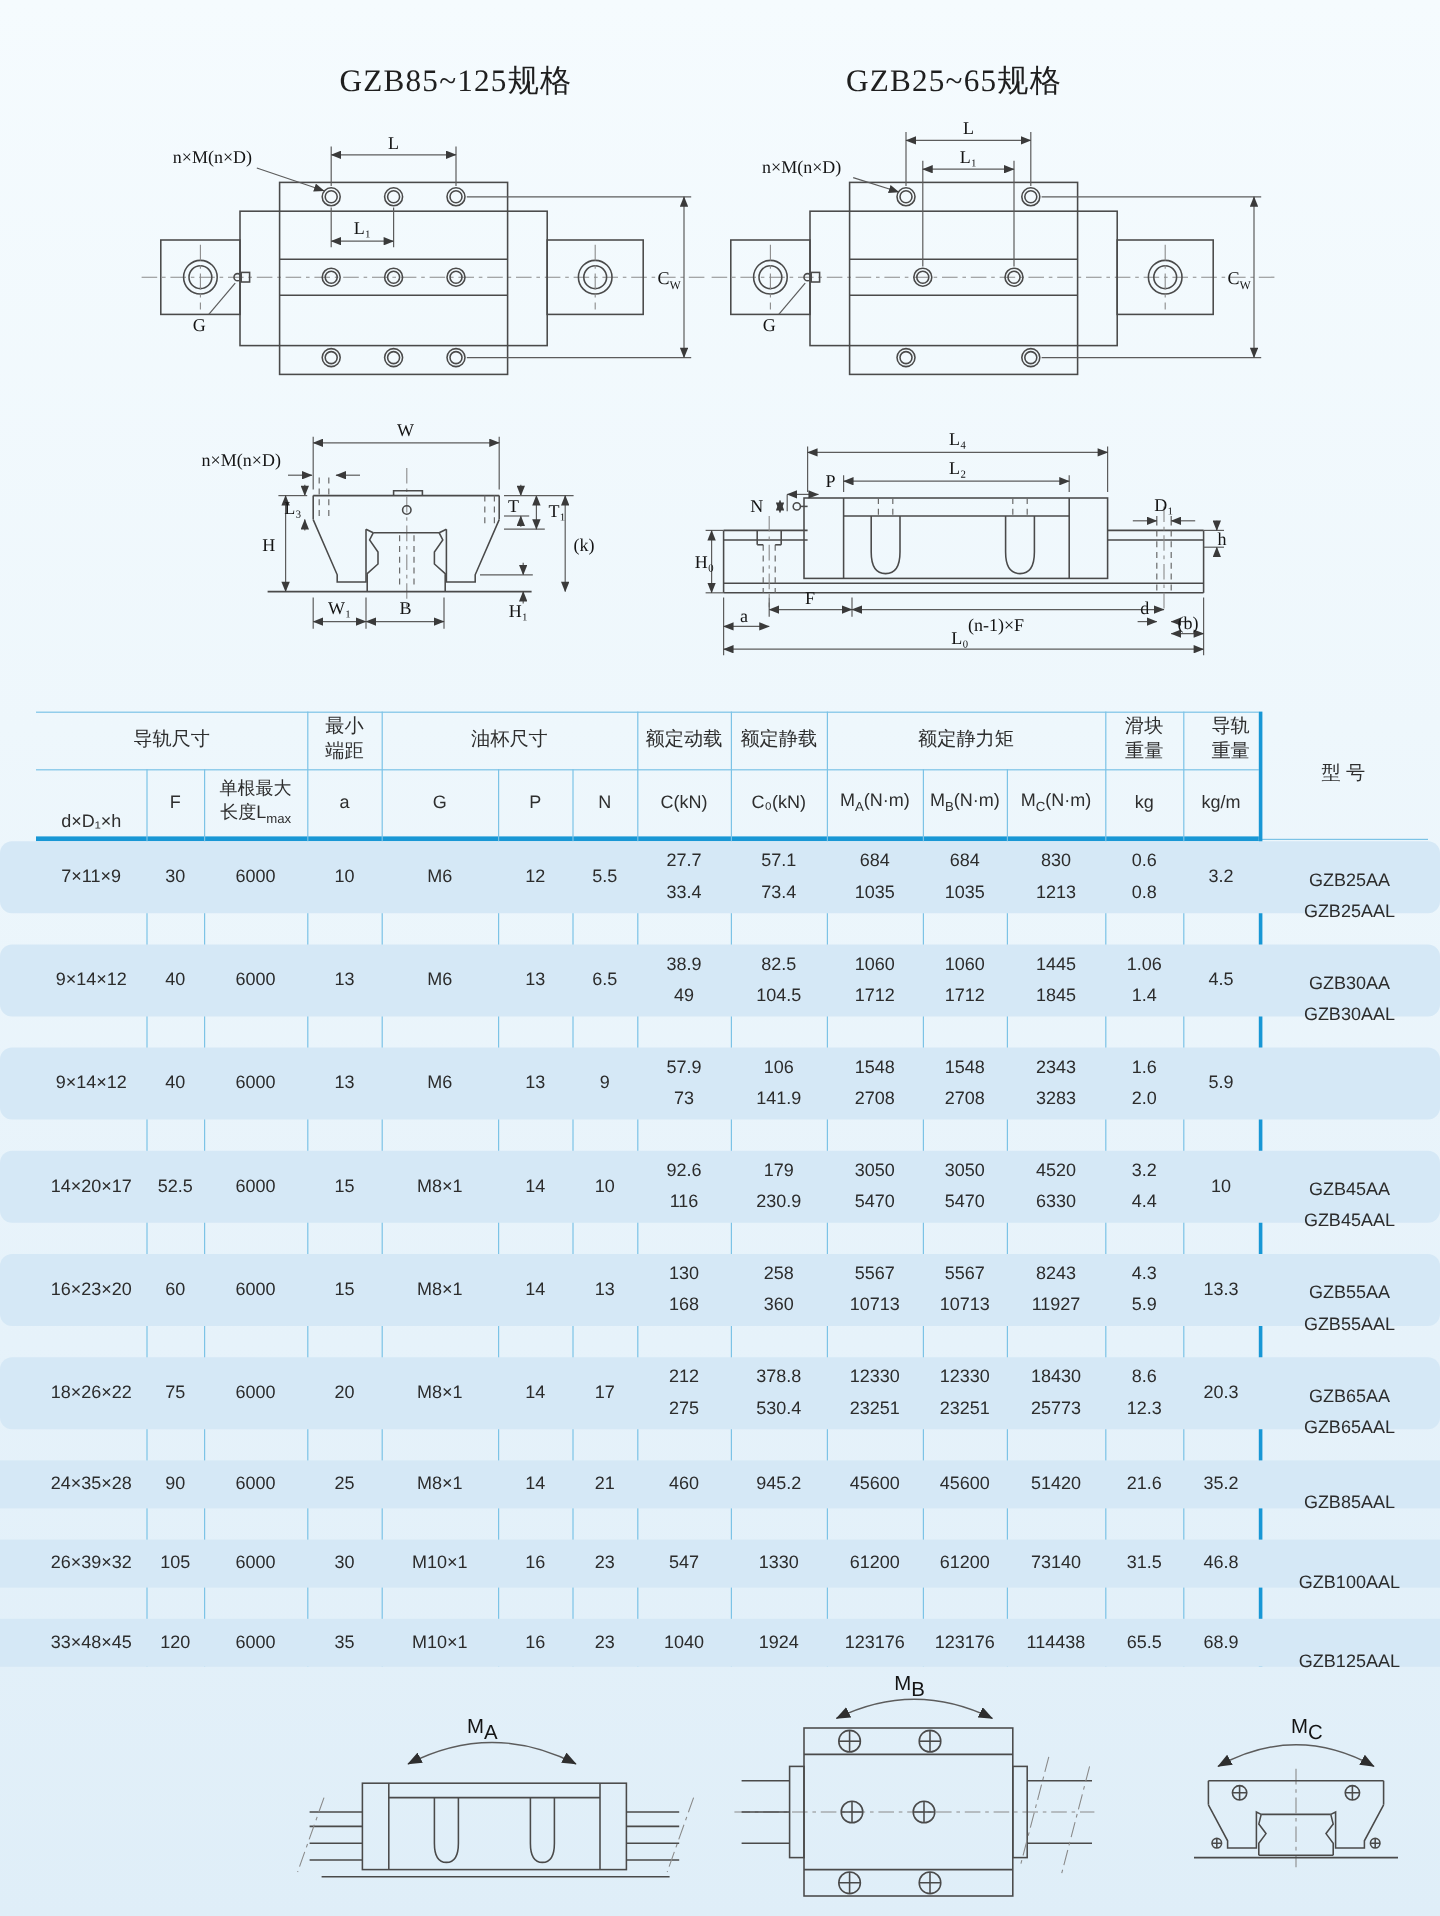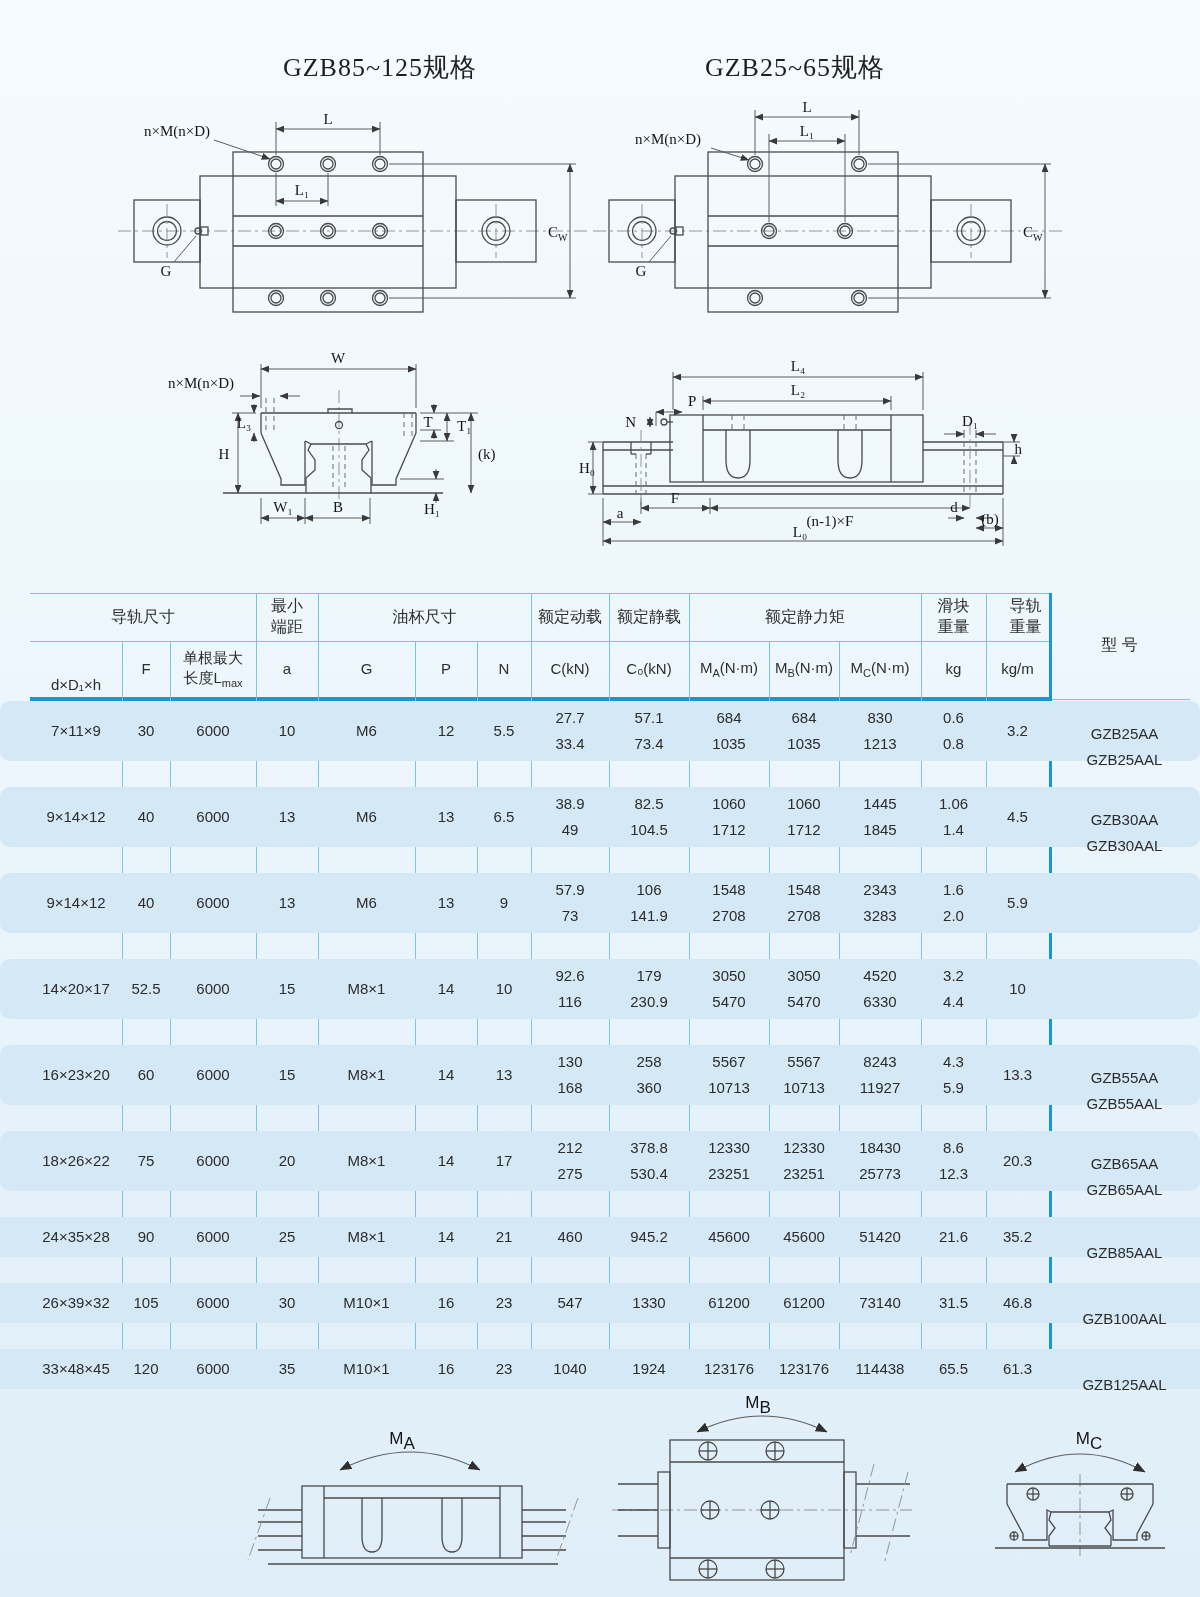--- a/index.html
+++ b/index.html
@@ -497,20 +497,22 @@
 230.9</div>
           <div class="c c10">3050
 5470</div>
           <div class="c c11">3050
 5470</div>
           <div class="c c12">4520
 6330</div>
           <div class="c c13">3.2
 4.4</div>
           <div class="c c14">10</div>
+          <div class="c c15">GZB45AA
+GZB45AAL</div>
       </div>
       <div class="tgap"></div>
       <div class="trow h60 stripe">
         <div class="c c1">16×23×20</div>
           <div class="c c2">60</div>
           <div class="c c3">6000</div>
           <div class="c c4">15</div>
           <div class="c c5">M8×1</div>
           <div class="c c6">14</div>
           <div class="c c7">13</div>
@@ -599,21 +601,21 @@
           <div class="c c4">35</div>
           <div class="c c5">M10×1</div>
           <div class="c c6">16</div>
           <div class="c c7">23</div>
           <div class="c c8">1040</div>
           <div class="c c9">1924</div>
           <div class="c c10">123176</div>
           <div class="c c11">123176</div>
           <div class="c c12">114438</div>
           <div class="c c13">65.5</div>
-          <div class="c c14">61.3</div>
+          <div class="c c14">68.9</div>
           <div class="c c15">GZB125AAL</div>
       </div>
     </div>
   </div>
 
   <svg class="dia" style="left:240px;top:1418px" width="350" height="160" viewBox="0 0 350 160">
     <defs>
         <marker id="aE1" viewBox="0 0 10 8" refX="9.5" refY="4" markerWidth="10" markerHeight="8" orient="auto-start-reverse">
           <path d="M0,0L10,4L0,8Z" style="fill:#2e2e2e;stroke:none"></path>
         </marker>

